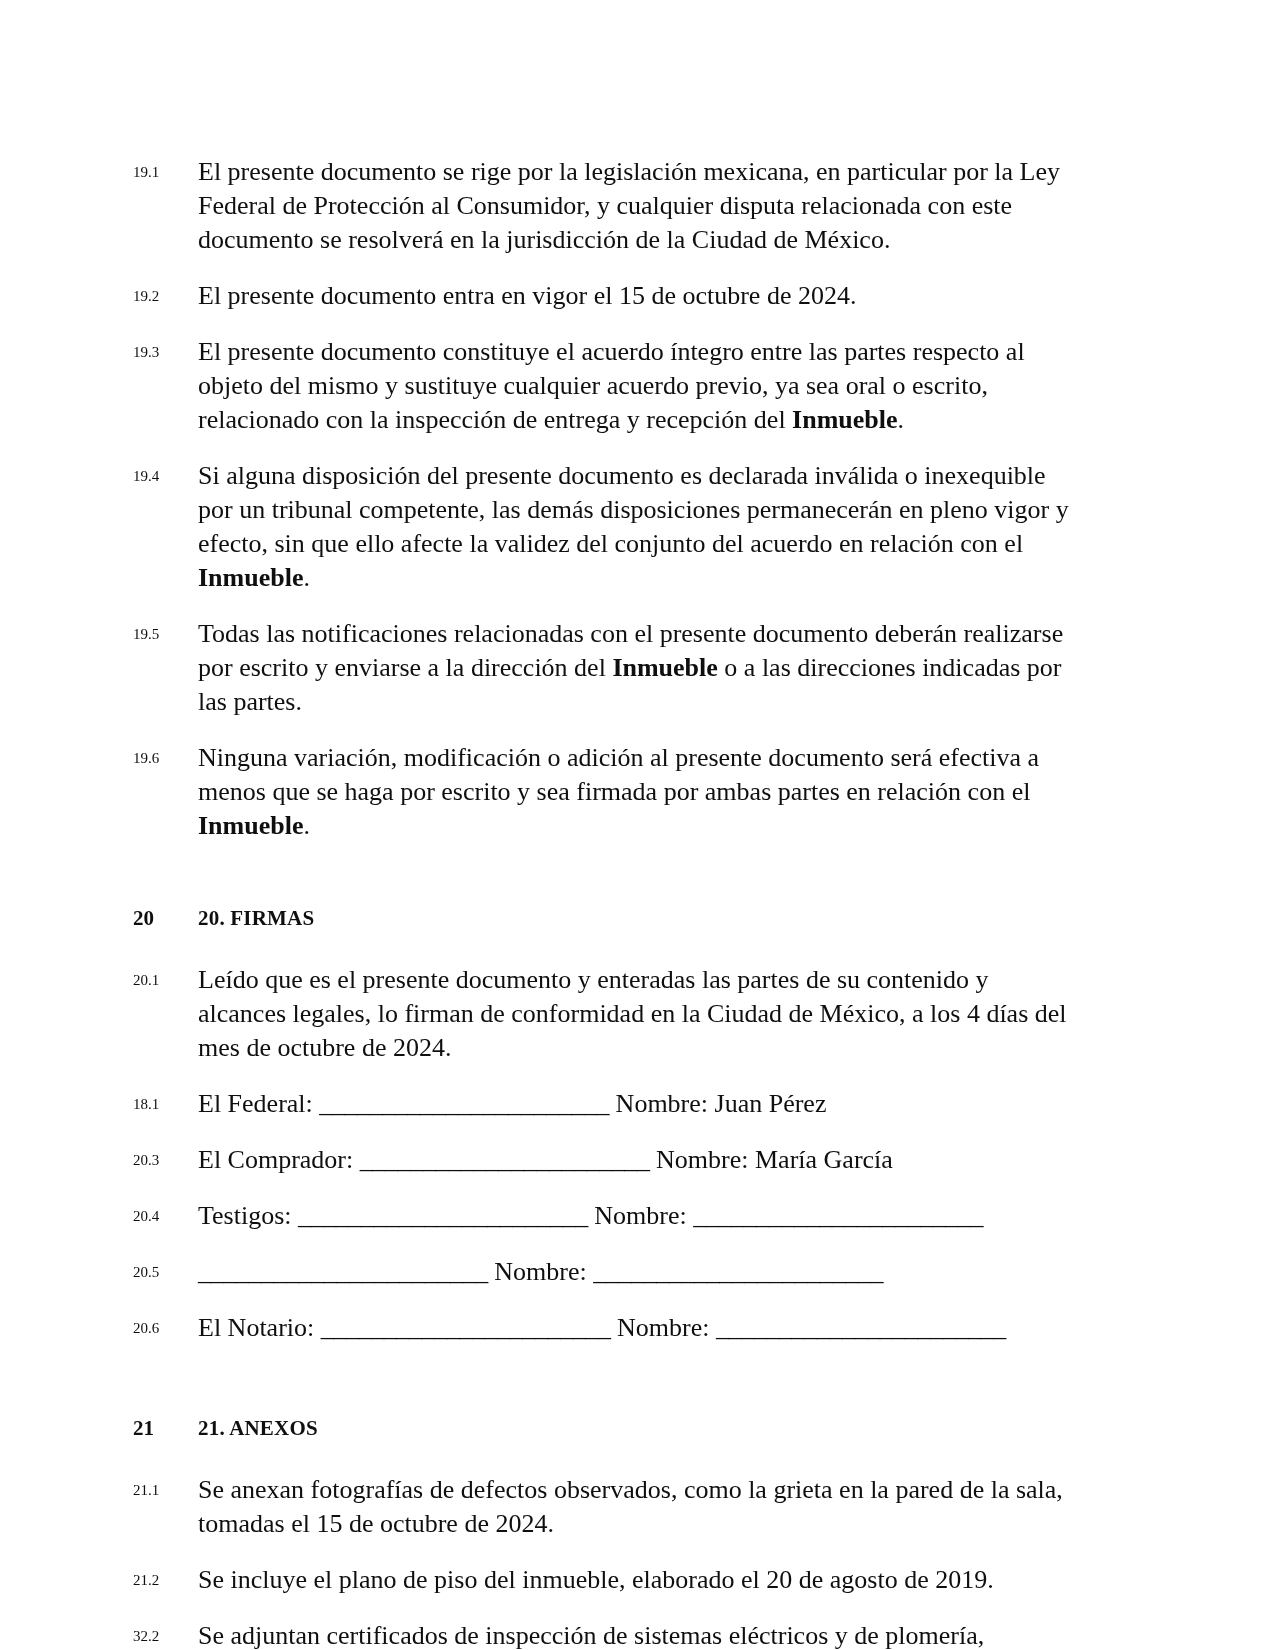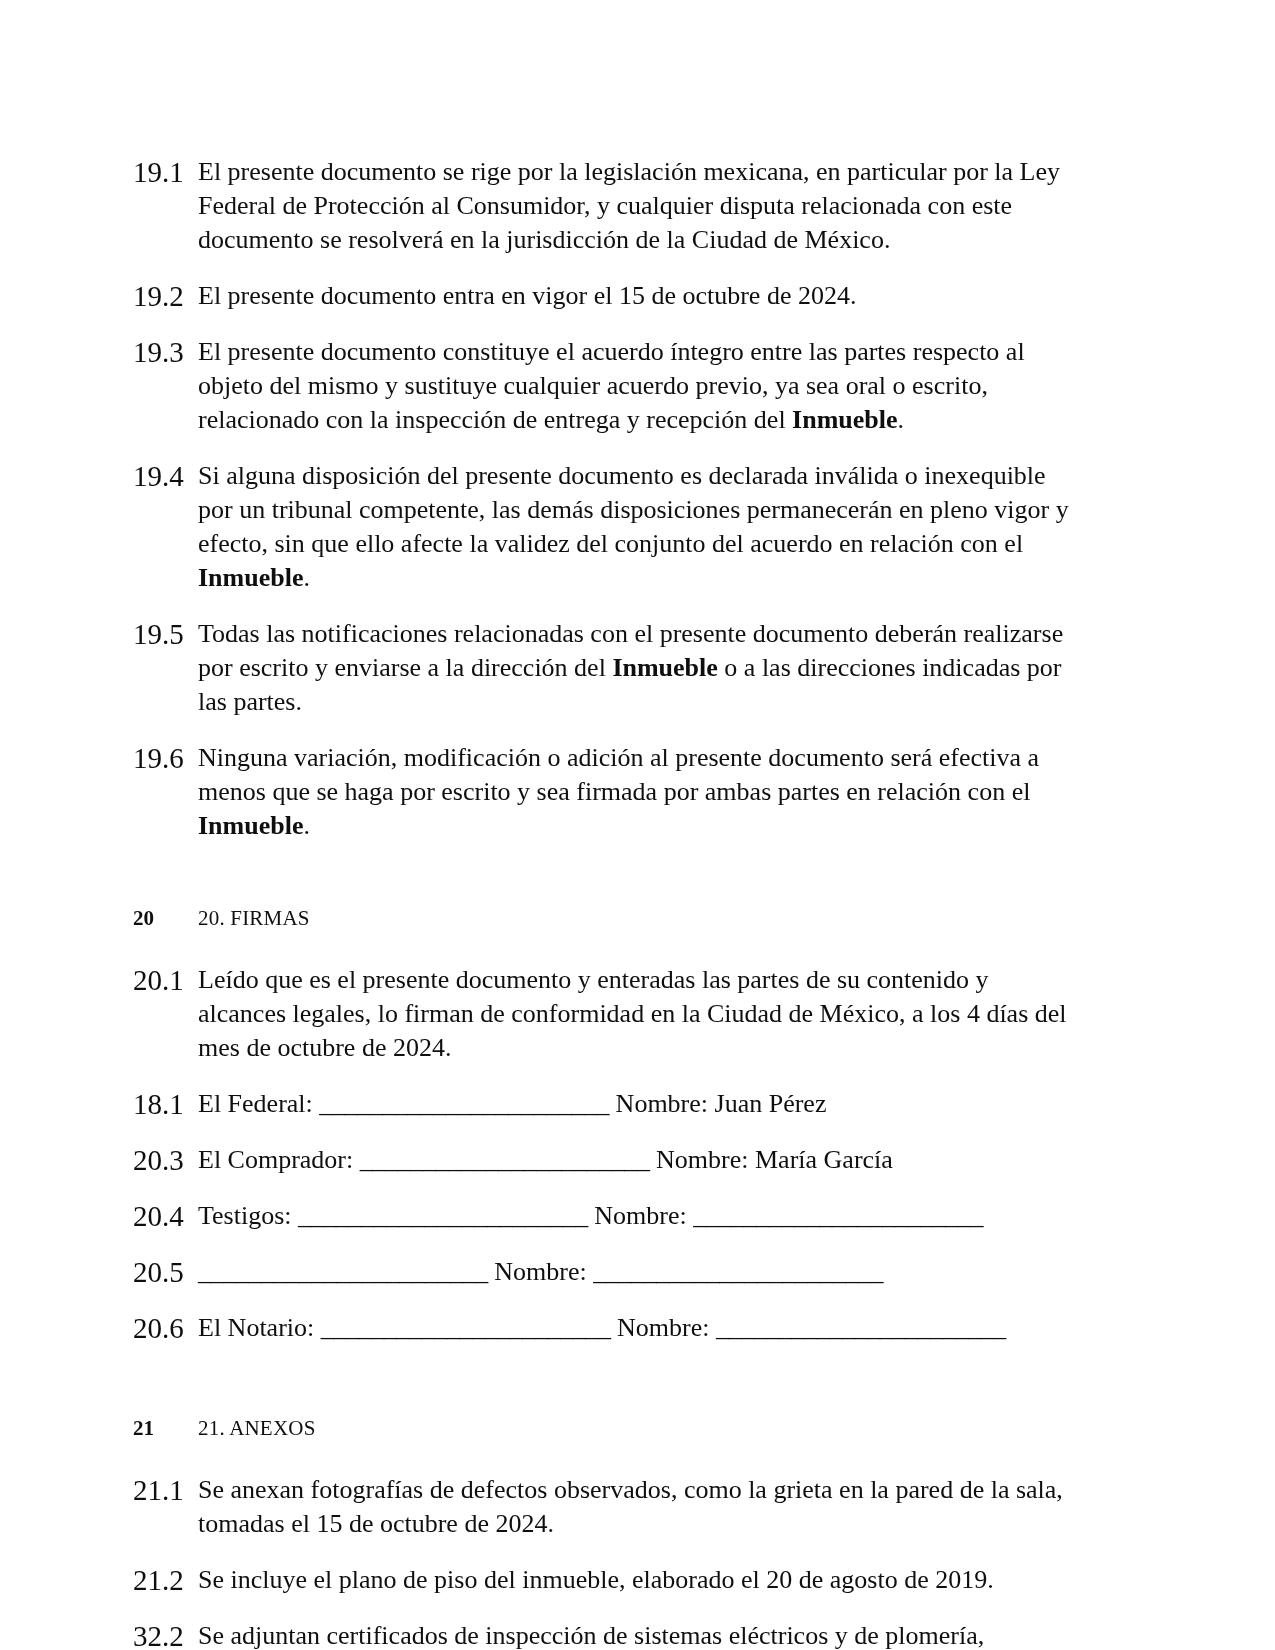--- a/index.html
+++ b/index.html
@@ -26,21 +26,21 @@
 
   
   .clause {
     display: flex;
     align-items: flex-start;
     margin-bottom: 22px;
   }
   .clause-num {
     flex: 0 0 65px;
     width: 65px;
-    font-size: 29px;
+    font-size: 15px;
     line-height: 34px;
     text-align: left;
     white-space: nowrap;
   }
   .clause-body {
     flex: 1 1 auto;
     font-size: 26px;
     line-height: 34px;
     text-align: left;
   }
@@ -59,21 +59,21 @@
     font-size: 21px;
     line-height: 30px;
     font-weight: bold;
     padding-right: 12px;
     box-sizing: border-box;
   }
   .section-heading .sec-title {
     flex: 1 1 auto;
     font-size: 21px;
     line-height: 30px;
-    font-weight: normal;
+    font-weight: bold;
     letter-spacing: 0.2px;
   }
 
   
   .gap-before-firmas { margin-top: 60px; }
   .gap-before-anexos { margin-top: 68px; }
 
   .fill { letter-spacing: -0.4px; }
 </style>
 </head>

